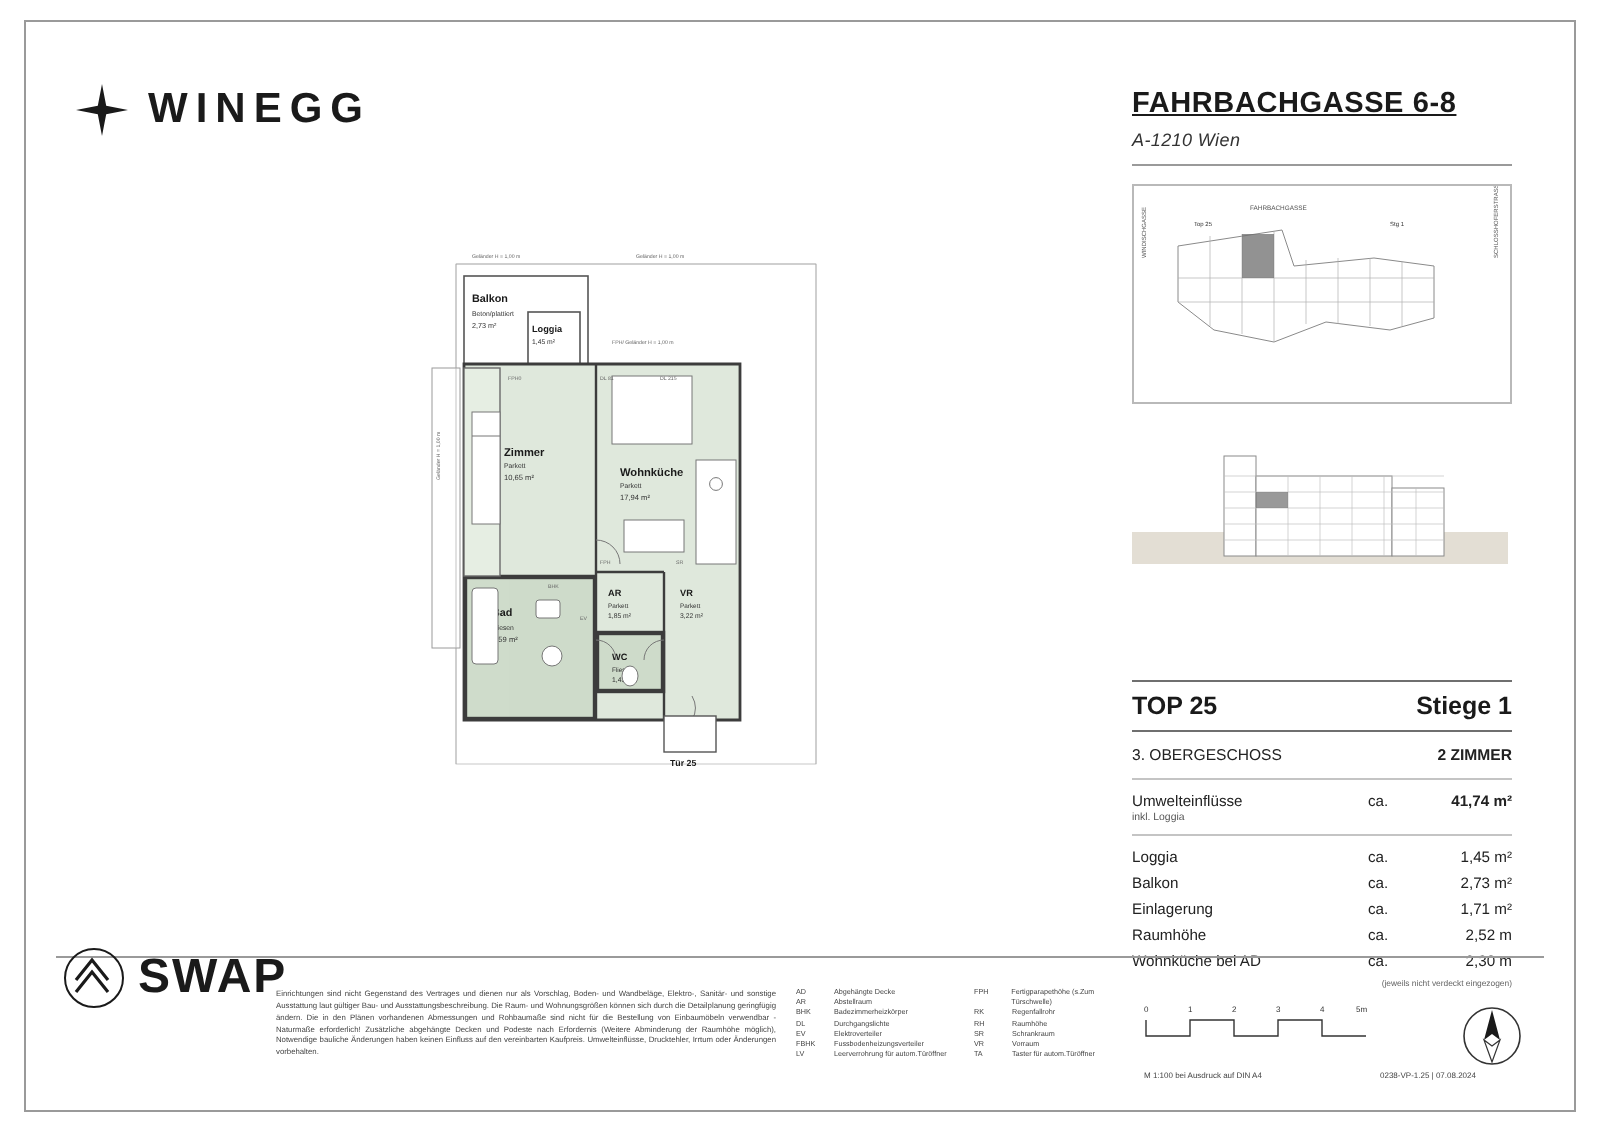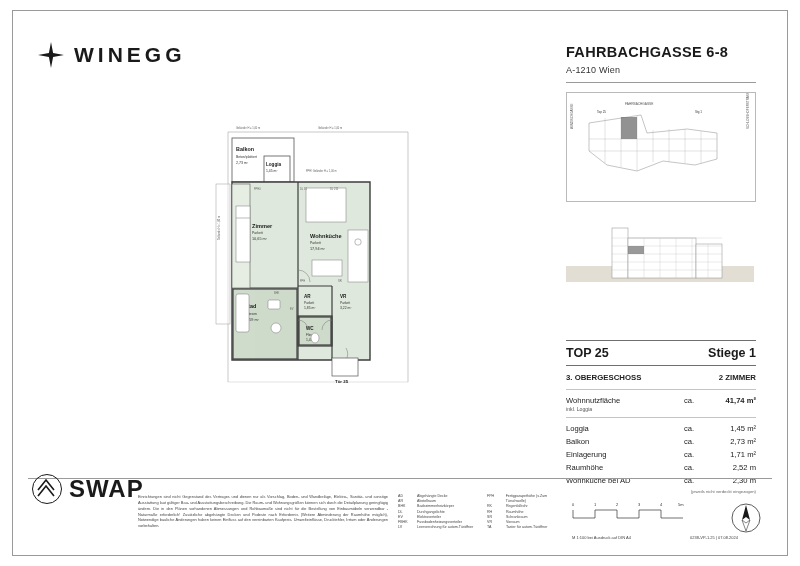--- a/index.html
+++ b/index.html
@@ -56,26 +56,28 @@
     position: absolute;
     left: 566px;
     top: 44px;
     width: 190px;
   }
   .addr-title {
     font-size: 14.5px;
     font-weight: 700;
     letter-spacing: 0.3px;
     color: #1a1a1a;
+    text-decoration: underline;
   }
   .addr-sub {
     margin-top: 5px;
     font-size: 9px;
     color: #333;
     letter-spacing: 0.2px;
+    font-style: italic;
   }
   .addr-rule {
     margin-top: 7px;
     border-bottom: 1px solid #9a9a9a;
     width: 190px;
   }
 
   
   .plan-area {
     position: absolute;
@@ -446,28 +448,28 @@
       <rect x="62" y="24" width="16" height="8" fill="#6d6d6d" opacity="0.7"></rect>
     </svg>
   </div>
 
   <div class="info">
     <div class="info-top">
       <span class="lbl">TOP 25</span>
       <span class="lbl">Stiege 1</span>
     </div>
     <div class="row head">
-      <span class="c1" style="font-size:7.8px;font-weight:700;">3. OBERGESCHOSS</span>
+      <span class="c1" style="font-size:7.8px;font-weight:400;">3. OBERGESCHOSS</span>
       <span style="font-size:7.8px;font-weight:700;text-align:right;">2 ZIMMER</span>
     </div>
 
     <div class="info-sep"></div>
 
     <div class="row">
-      <span class="c1">Wohnnutzfläche</span>
+      <span class="c1">Umwelteinflüsse</span>
       <span class="c2">ca.</span>
       <span class="c3" style="font-weight:700;">41,74 m²</span>
     </div>
     <div class="small-note">inkl. Loggia</div>
 
     <div class="info-sep"></div>
 
     <div class="row">
       <span class="c1">Loggia</span>
       <span class="c2">ca.</span>

